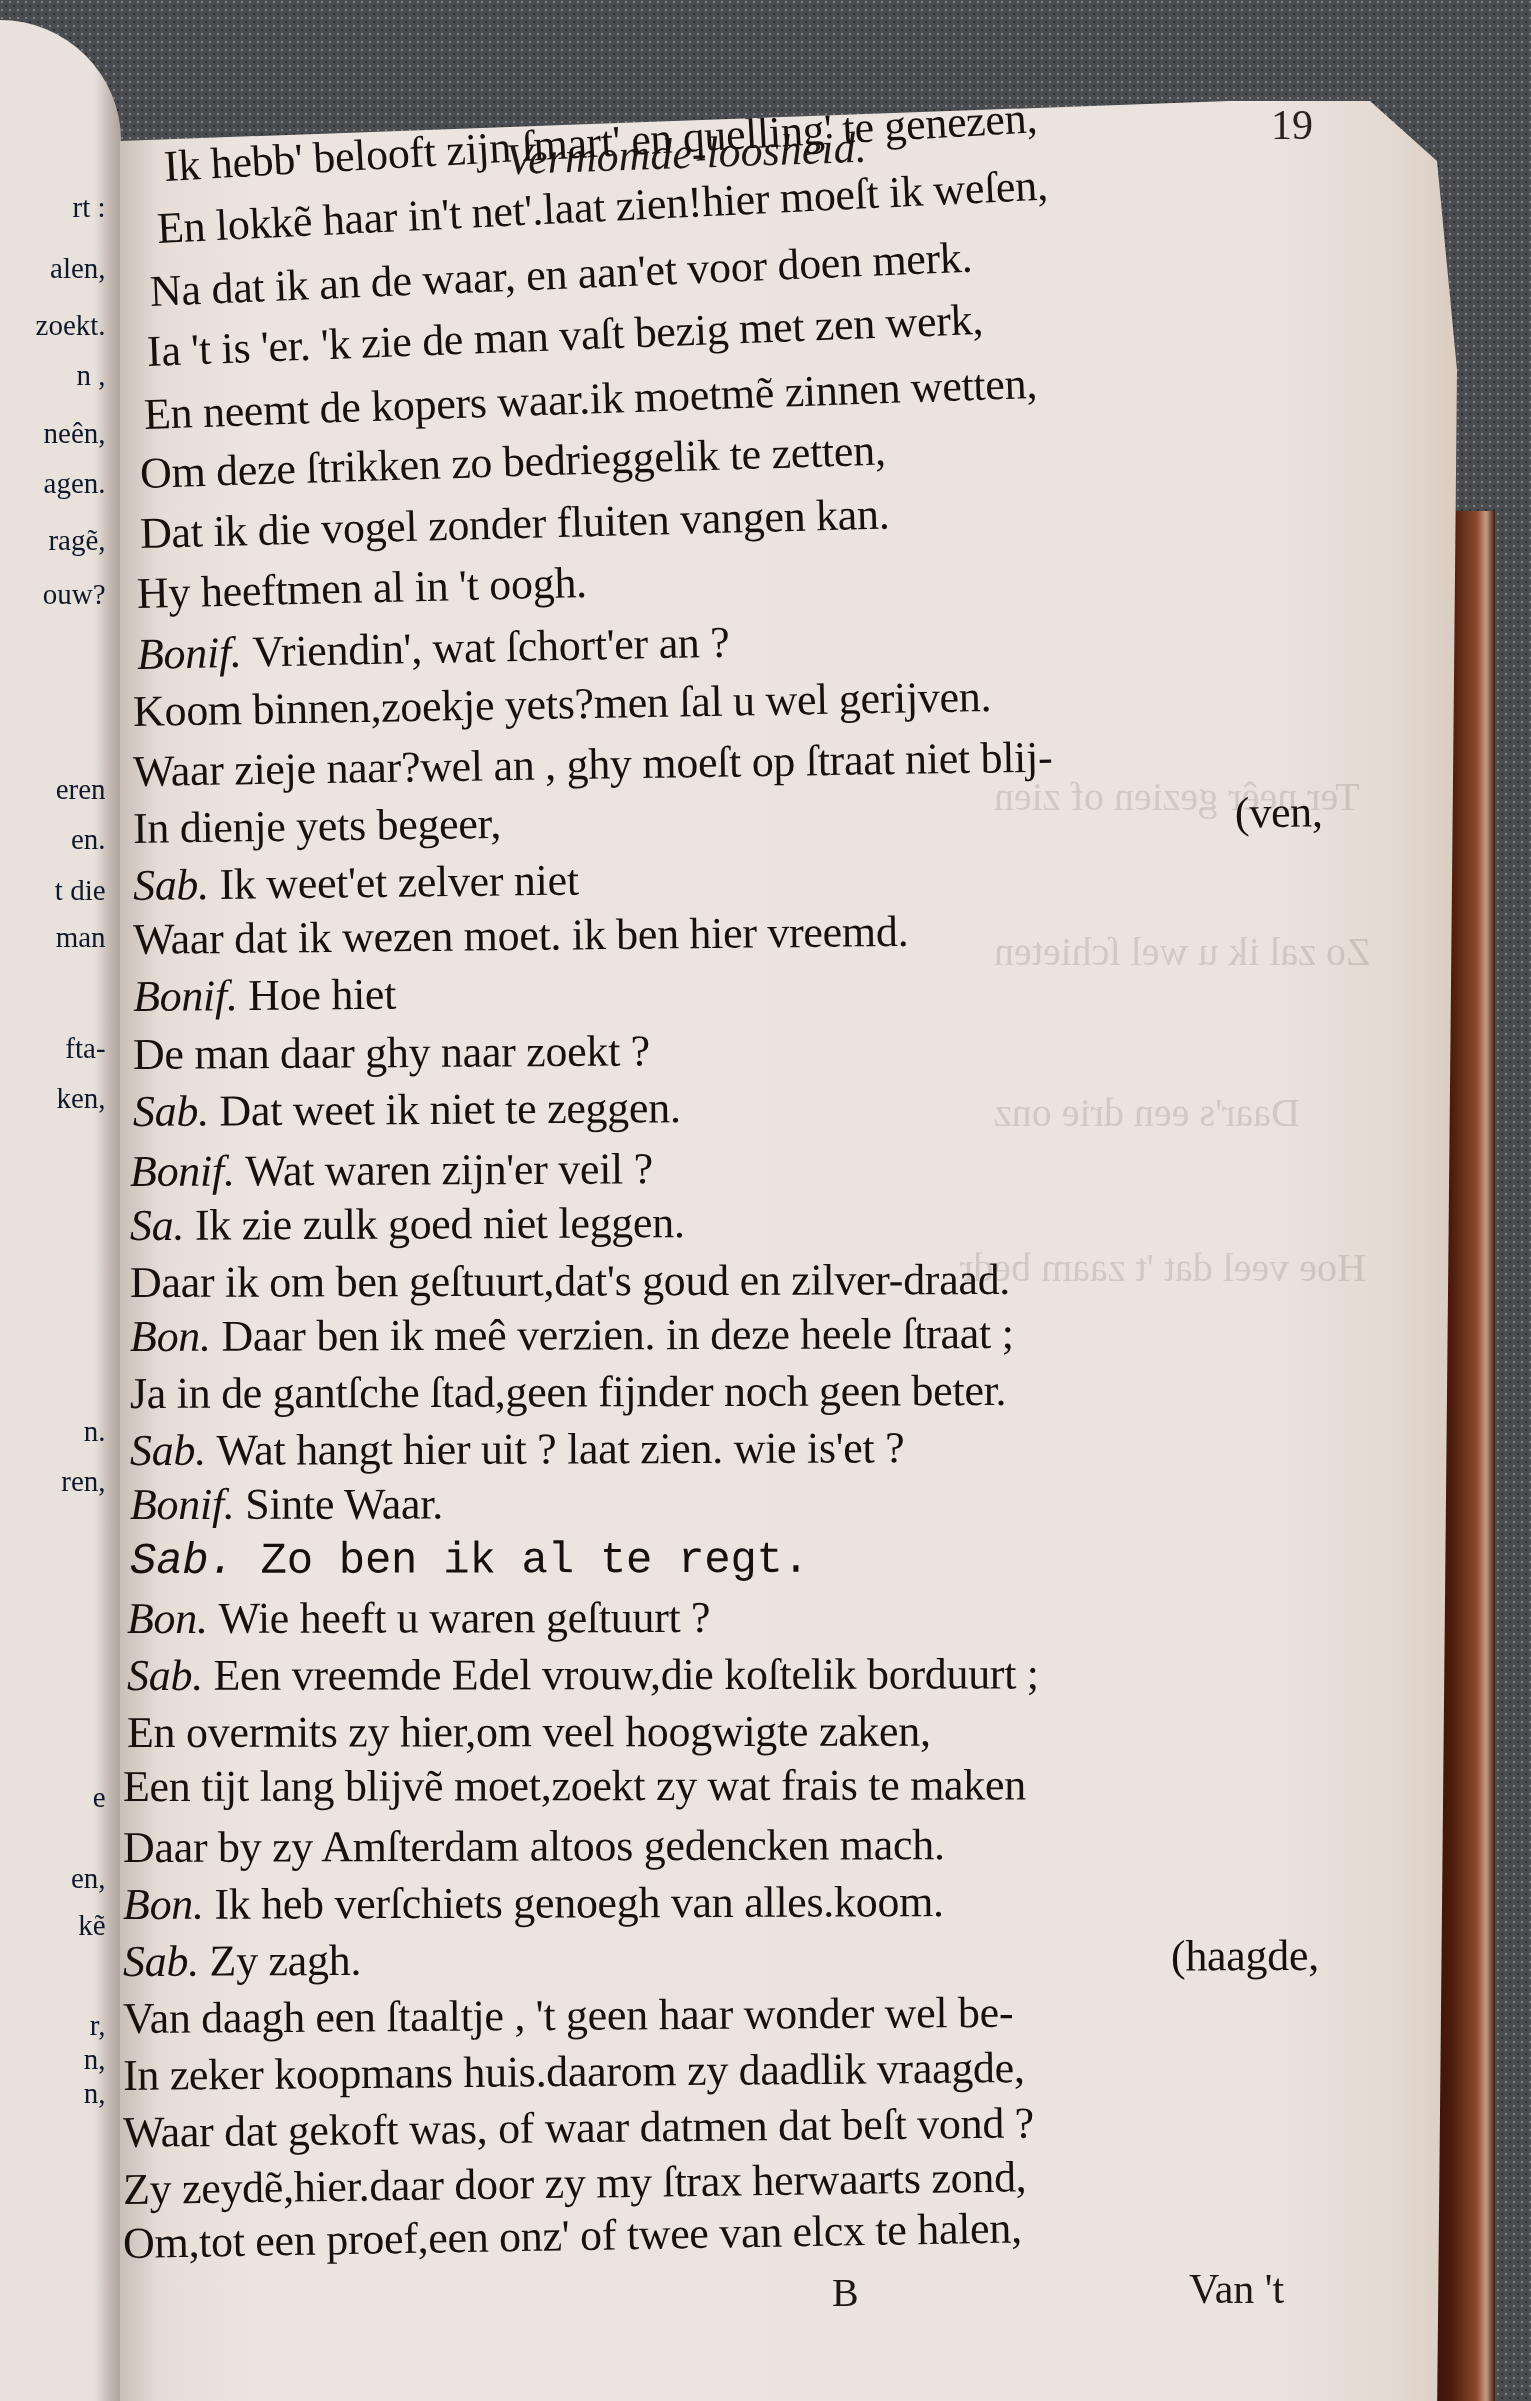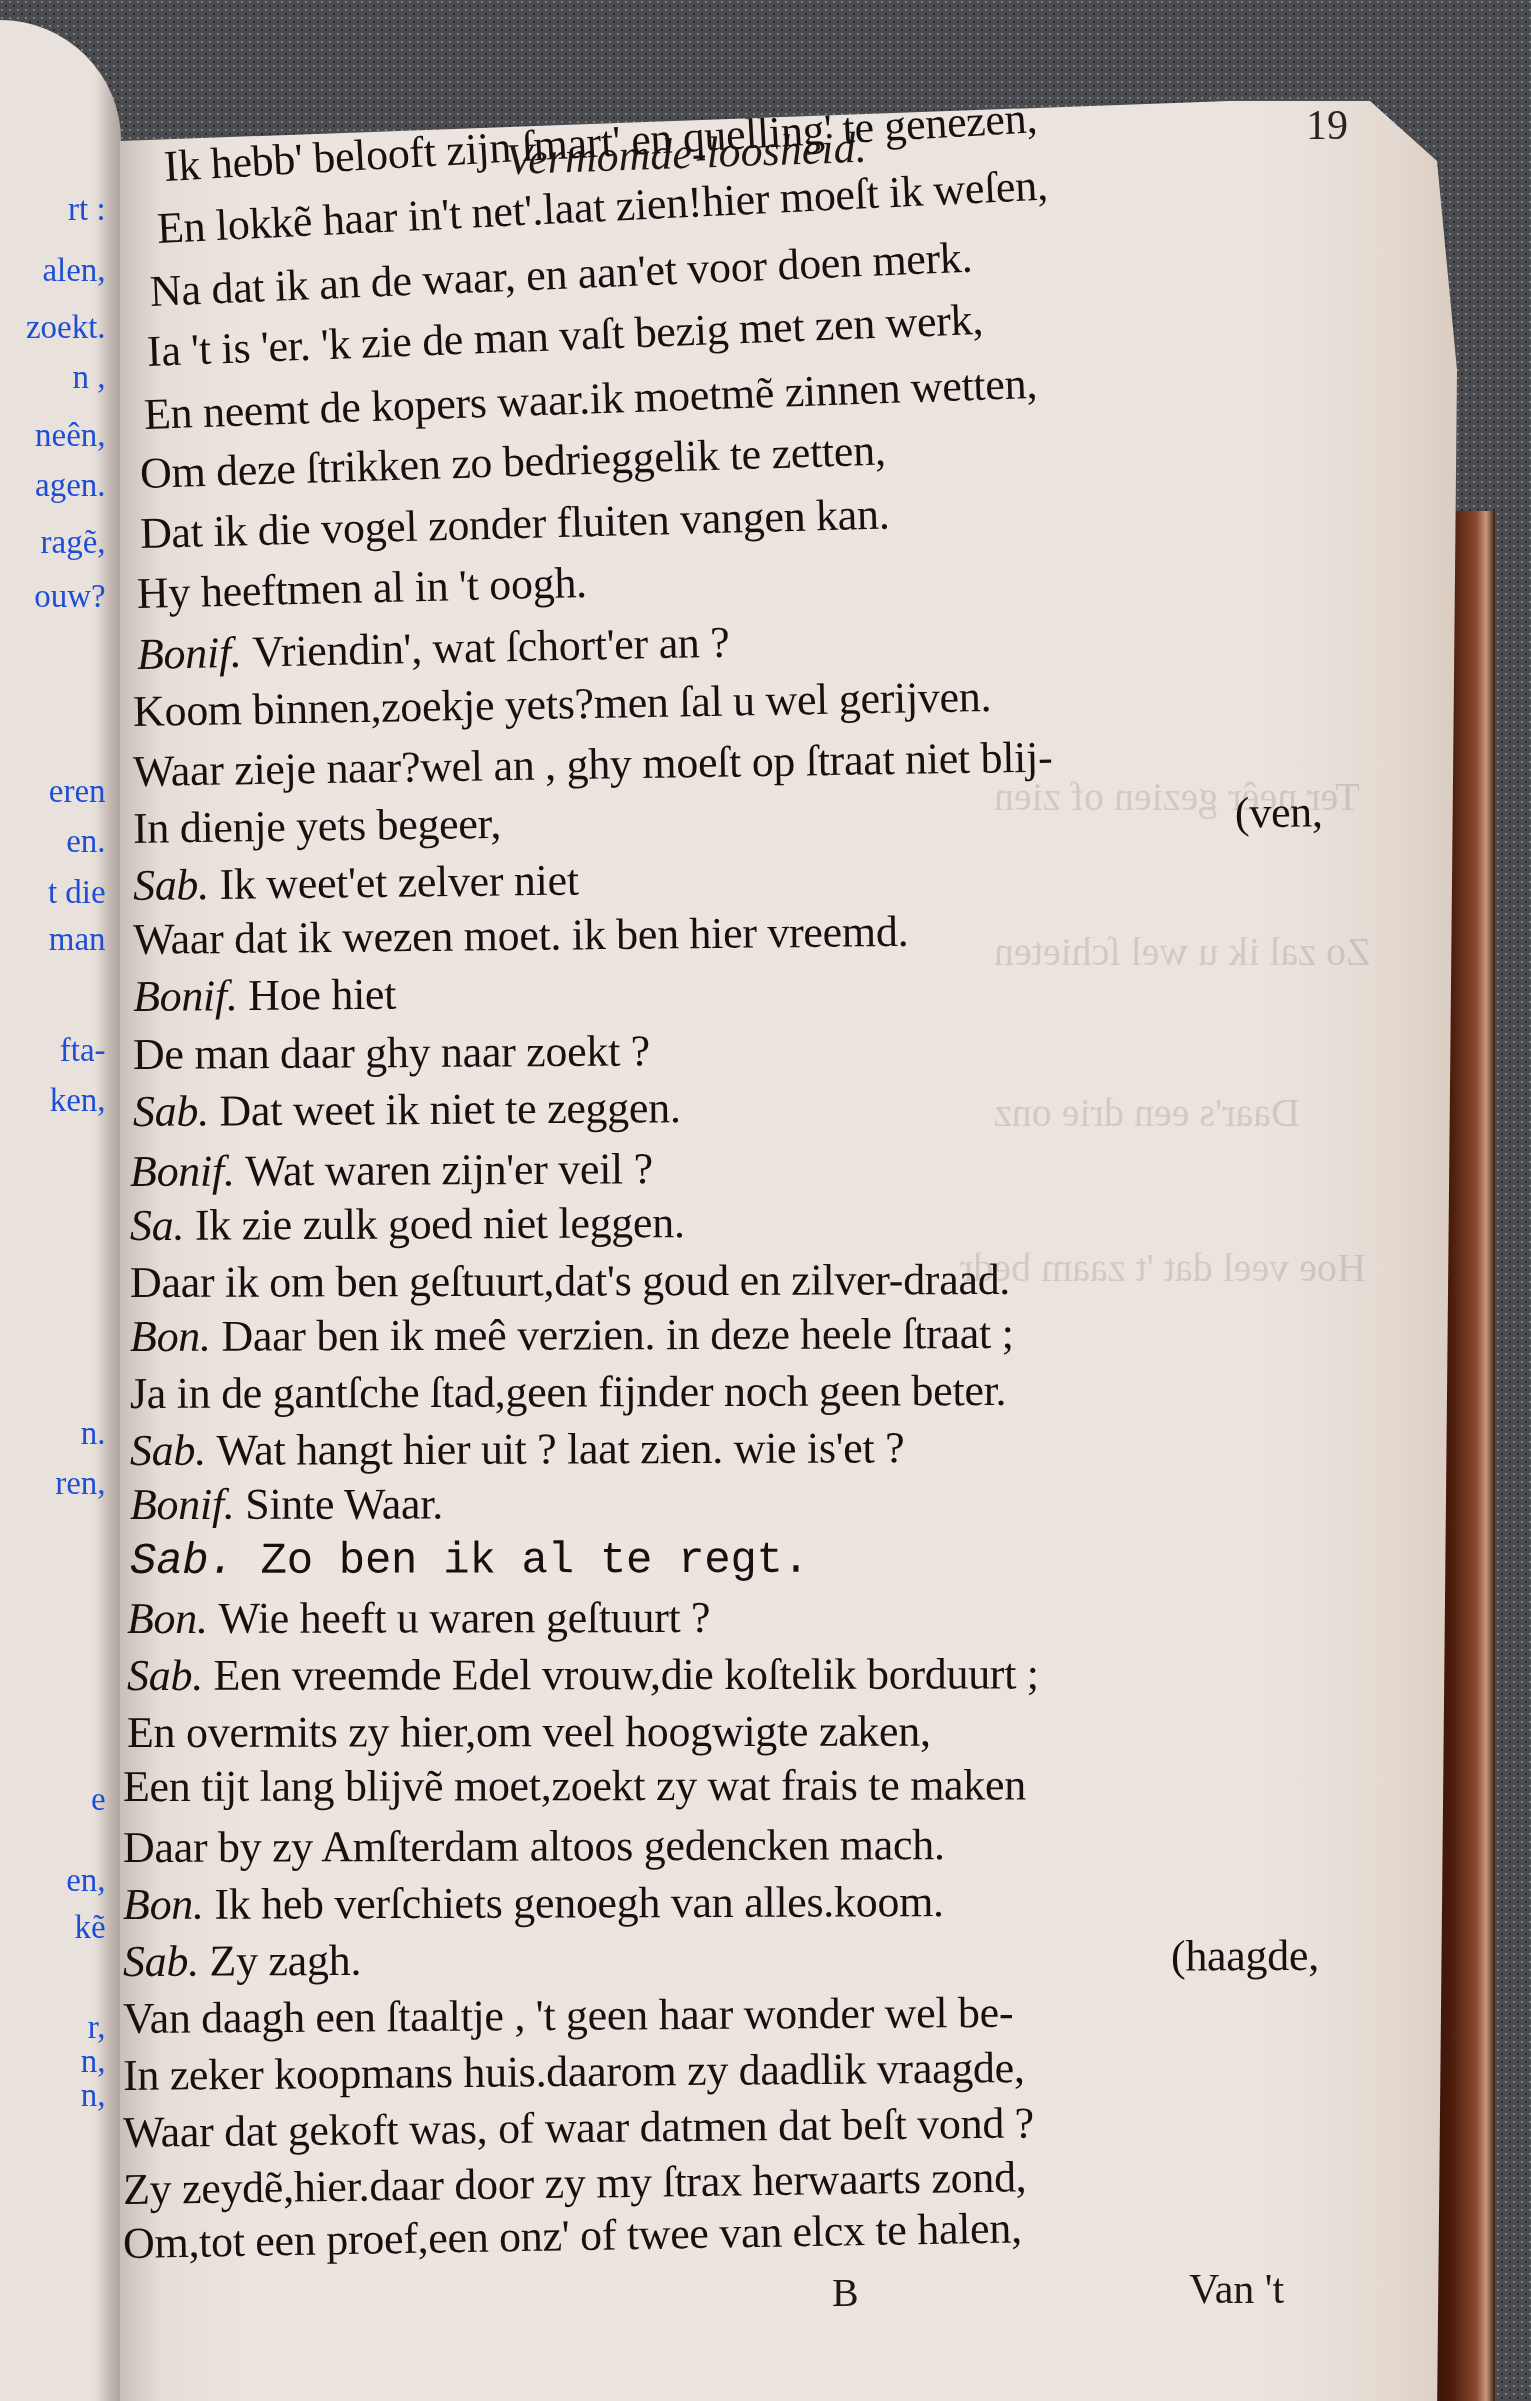--- a/index.html
+++ b/index.html
@@ -21,21 +21,21 @@
     position:absolute; left:-13.4px; top:20px; width:134px; height:2420px;
     background:#e9e2dc;
     border-radius:0 121px 0 0;
     overflow:hidden;
   }
   .left-page .gutter {
     position:absolute; right:0; top:0; width:27px; height:100%;
     background:linear-gradient(90deg,rgba(0,0,0,0) 0%,rgba(80,60,50,0.25) 60%,rgba(60,45,40,0.35) 100%);
   }
   .left-frag {
-    position:absolute; right:15px; font-size:33px; color:#1d4ed8; white-space:nowrap;
+    position:absolute; right:15px; font-size:29px; color:#0f172a; white-space:nowrap;
   }
   .right-page {
     position:absolute; left:120px; top:101px; width:1351px; height:2319px;
     background:linear-gradient(90deg,#c9c0b8 0px,#e5ddd6 40px,#ece5df 134px,#ebe4de 1143px,#e3d9d1 1277px,#d8c9bd 1351px);
     clip-path:polygon(0 40px, 1109px 0, 1250px 0, 1317px 60px, 1337px 269px, 1317px 2319px, 0 2319px);
   }
   .line {
     position:absolute; left:0; white-space:nowrap; color:#16110e;
     font-size:44px; letter-spacing:-0.3px; transform-origin:left center;
   }
@@ -83,21 +83,21 @@
   <div class="left-frag" style="top:2057px">n,</div>
 </div>
 
 <div class="right-page">
   <div class="show-through" style="left:874px; top:672px">Ter neêr gezien of zien</div>
   <div class="show-through" style="left:874px; top:827px">Zo zal ik u wel ſchieten</div>
   <div class="show-through" style="left:874px; top:988px">Daar's een drie onz</div>
   <div class="show-through" style="left:840px; top:1143px">Hoe veel dat 't zaam bedr</div>
 
   <div class="running-head" style="left:386px; top:27px">Vermomde-loosheid.</div>
-  <div class="folio" style="left:1186px; top:0px">19</div>
+  <div class="folio" style="left:1151px; top:0px">19</div>
 
   <div id="lines">
       <div class="line" style="top: 40px; left: 44px; transform: rotate(-3.2deg);"><span>Ik hebb' belooft zijn ſmart' en quelling' te genezen,</span></div>
       <div class="line" style="top: 102px; left: 37px; transform: rotate(-2.8deg);"><span>En lokkẽ haar in't net'.laat zien!hier moeſt ik weſen,</span></div>
       <div class="line" style="top: 165px; left: 30px; transform: rotate(-2.4deg);"><span>Na dat ik an de waar, en aan'et voor doen merk.</span></div>
       <div class="line" style="top: 225px; left: 27px; transform: rotate(-2.2deg);"><span>Ia 't is 'er. 'k zie de man vaſt bezig met zen werk,</span></div>
       <div class="line" style="top: 288px; left: 23.5px; transform: rotate(-2deg);"><span>En neemt de kopers waar.ik moetmẽ zinnen wetten,</span></div>
       <div class="line" style="top: 347px; left: 20px; transform: rotate(-1.8deg);"><span>Om deze ſtrikken zo bedrieggelik te zetten,</span></div>
       <div class="line" style="top: 407px; left: 20px; transform: rotate(-1.5deg);"><span>Dat ik die vogel zonder fluiten vangen kan.</span></div>
       <div class="line" style="top: 467px; left: 17px; transform: rotate(-1.4deg);"><span>Hy heeftmen al in 't oogh.</span></div>

